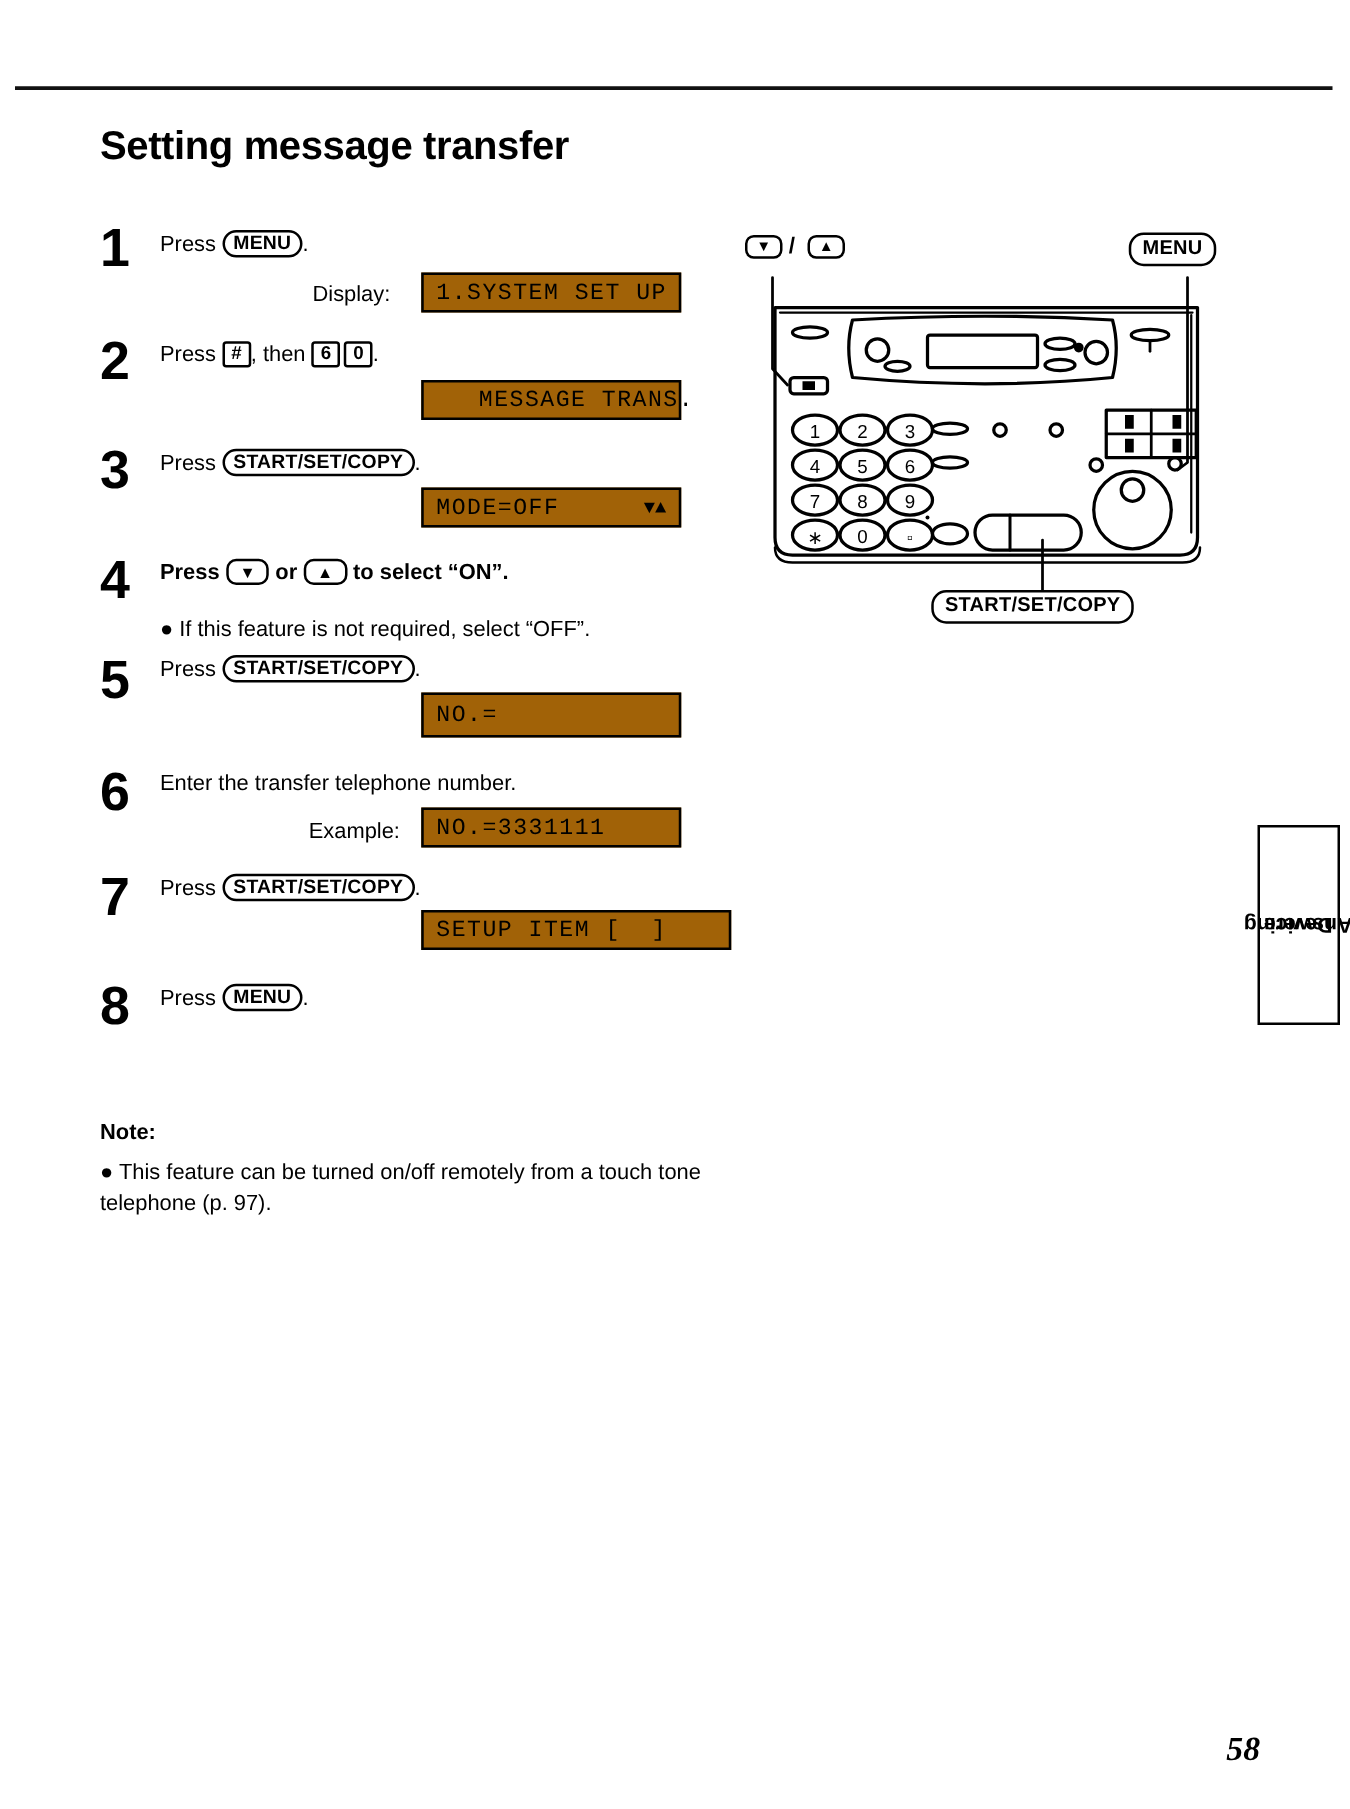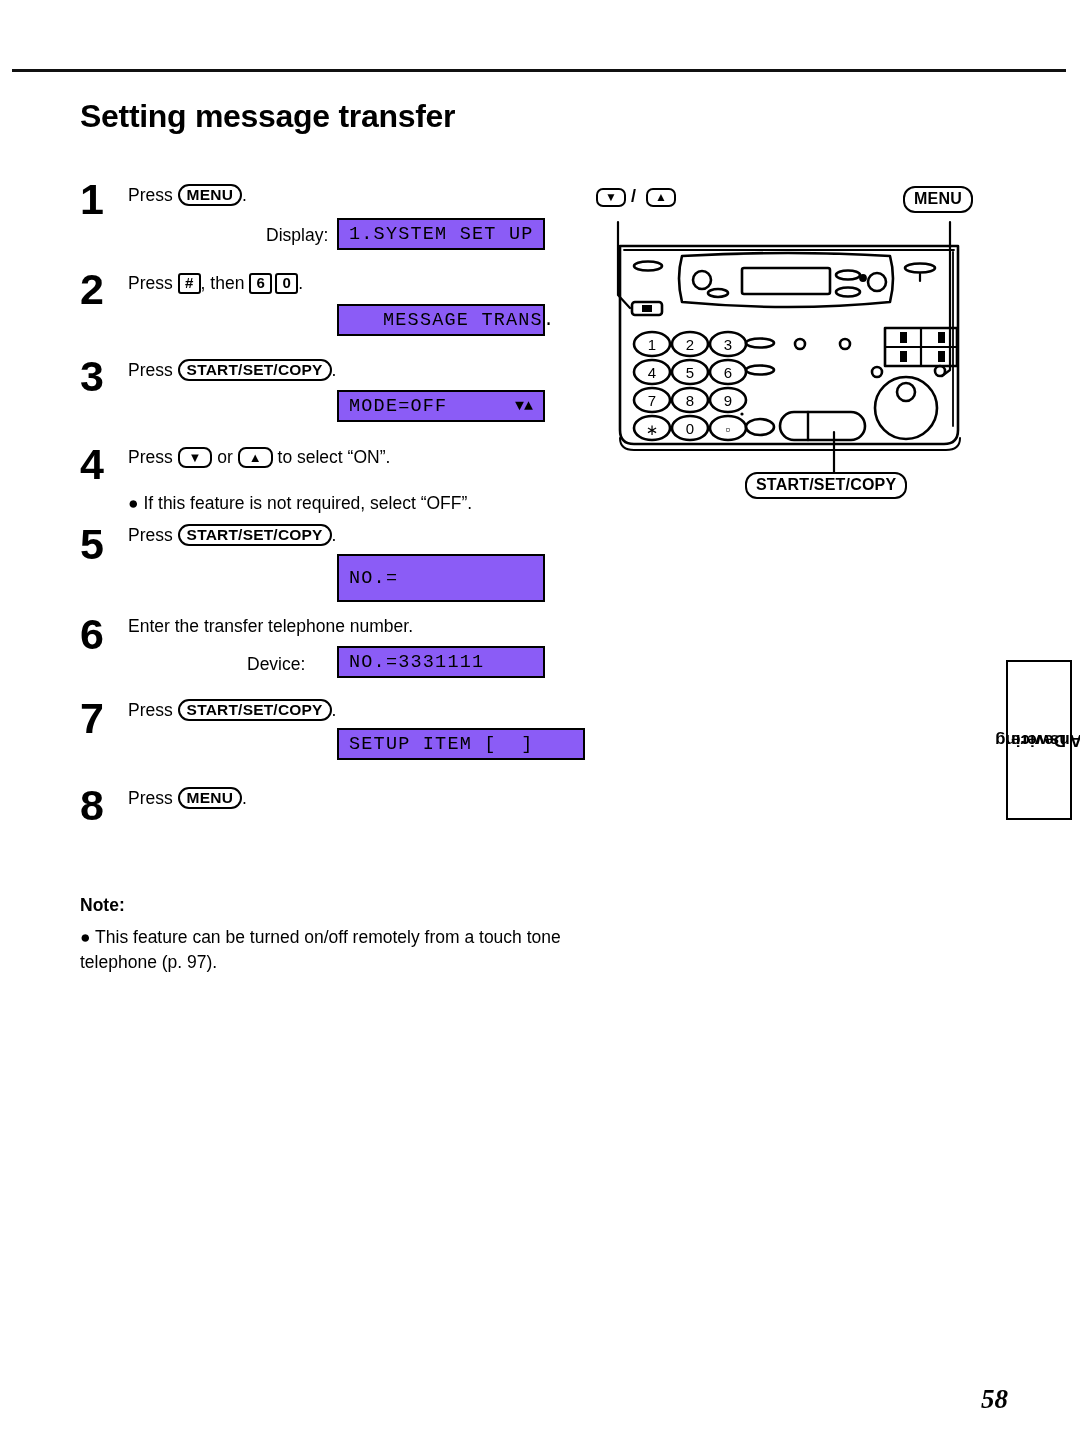--- a/index.html
+++ b/index.html
@@ -51,21 +51,21 @@
     padding:0px 4px 1px 4px;font-size:15px;font-weight:bold;
     line-height:16px;min-width:11px;text-align:center;
   }
   .key-arrow{
     border:2px solid #000;border-radius:8px;
     padding:1px 9px 1px 9px;line-height:15px;font-size:13px;
   }
 
   
   .lcd{
-    position:absolute;border:2px solid #000;background:#8b5cf6;
+    position:absolute;border:2px solid #000;background:#a16207;
     font-family:"Liberation Mono", monospace;
     font-size:18.5px;letter-spacing:1.2px;
     display:flex;align-items:center;box-sizing:border-box;
     padding:0 10px;white-space:pre;
   }
   .lcd .arrows{margin-left:auto;font-size:15px;letter-spacing:0;}
 
   
   .note-h{position:absolute;font-size:17.5px;font-weight:bold;}
   .note-b{position:absolute;font-size:17.5px;line-height:1.4;width:500px;}
@@ -109,21 +109,21 @@
 
 <div class="page">
 
   <div class="hdr-rule"></div>
   <div class="sec-title">Setting message transfer</div>
 
   <div class="step-num" style="left:80px;top:178px;">1</div>
   <div class="step-txt" style="left:128px;top:184px;">
     <span>Press </span><span class="k key-round">MENU</span><span>.</span>
   </div>
-  <div class="lbl" style="left:250px;top:225px;margin-left:16px;">Display:</div>
+  <div class="lbl" style="left:250px;top:225px;">Display:</div>
   <div class="lcd" style="left:337px;top:218px;width:208px;height:32px;">
     <span>1.SYSTEM SET UP</span>
   </div>
 
   <div class="step-num" style="left:80px;top:268px;">2</div>
   <div class="step-txt" style="left:128px;top:272px;">
     <span>Press </span><span class="k key-sq">#</span><span>, then </span><span class="k key-sq">6</span><span class="k key-sq" style="margin-left:3px;">0</span><span>.</span>
   </div>
   <div class="lcd" style="left:337px;top:304px;width:208px;height:32px;padding-left:44px;">
     <span>MESSAGE TRANS.</span>
@@ -132,36 +132,36 @@
   <div class="step-num" style="left:80px;top:355px;">3</div>
   <div class="step-txt" style="left:128px;top:359px;">
     <span>Press </span><span class="k key-round">START/SET/COPY</span><span>.</span>
   </div>
   <div class="lcd" style="left:337px;top:390px;width:208px;height:32px;">
     <span>MODE=OFF</span>
     <span class="arrows">▼▲</span>
   </div>
 
   <div class="step-num" style="left:80px;top:443px;">4</div>
-  <div class="step-txt" style="left:128px;top:446px;">
+  <div class="step-txt" style="left:128px;top:446px;font-weight:bold;">
     <span>Press </span><span class="k key-arrow">▼</span><span> or </span><span class="k key-arrow">▲</span><span> to select “ON”.</span>
   </div>
   <div class="sub-txt" style="left:128px;top:472px;">● If this feature is not required, select “OFF”.</div>
 
   <div class="step-num" style="left:80px;top:523px;">5</div>
   <div class="step-txt" style="left:128px;top:524px;">
     <span>Press </span><span class="k key-round">START/SET/COPY</span><span>.</span>
   </div>
-  <div class="lcd" style="left:337px;top:554px;width:208px;height:48px;">
+  <div class="lcd" style="left:337px;top:554px;width:208px;height:36px;">
     <span>NO.=</span>
   </div>
 
   <div class="step-num" style="left:80px;top:613px;">6</div>
   <div class="step-txt" style="left:128px;top:615px;">Enter the transfer telephone number.</div>
-  <div class="lbl" style="left:247px;top:654px;">Device:</div>
+  <div class="lbl" style="left:247px;top:654px;">Example:</div>
   <div class="lcd" style="left:337px;top:646px;width:208px;height:32px;">
     <span>NO.=3331111</span>
   </div>
 
   <div class="step-num" style="left:80px;top:697px;">7</div>
   <div class="step-txt" style="left:128px;top:699px;">
     <span>Press </span><span class="k key-round">START/SET/COPY</span><span>.</span>
   </div>
   <div class="lcd" style="left:337px;top:728px;width:248px;height:32px;">
     <span>SETUP ITEM [  ]</span>

